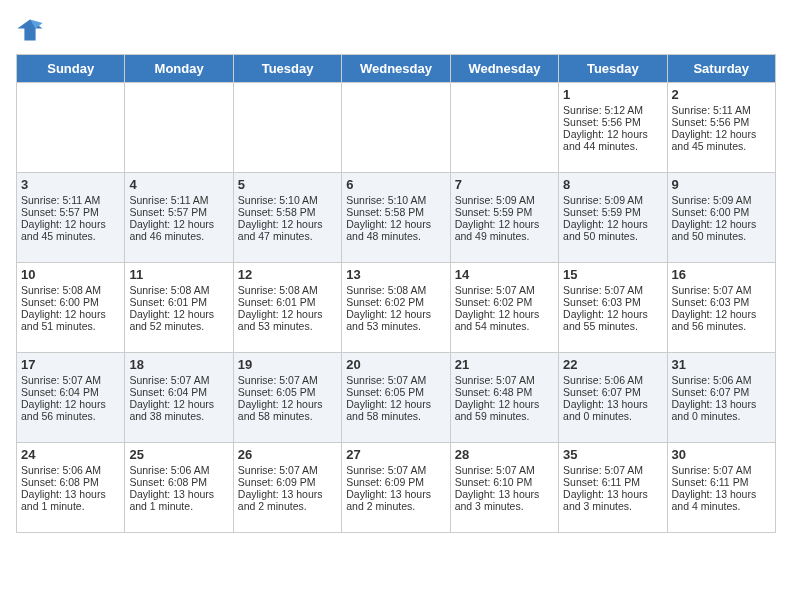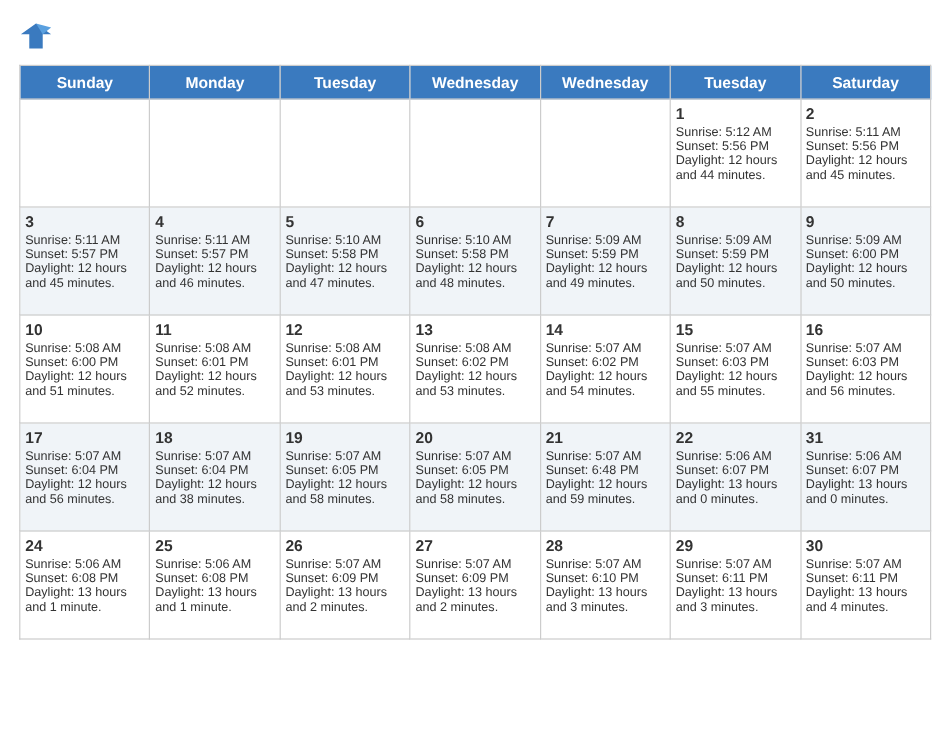--- a/index.html
+++ b/index.html
@@ -321,21 +321,21 @@
           <div>and 2 minutes.</div>
         </td>
         <td>
           <span class="day-num">28</span>
           <div>Sunrise: 5:07 AM</div>
           <div>Sunset: 6:10 PM</div>
           <div>Daylight: 13 hours</div>
           <div>and 3 minutes.</div>
         </td>
         <td>
-          <span class="day-num">29</span>
+          <span class="day-num">35</span>
           <div>Sunrise: 5:07 AM</div>
           <div>Sunset: 6:11 PM</div>
           <div>Daylight: 13 hours</div>
           <div>and 3 minutes.</div>
         </td>
         <td>
           <span class="day-num">30</span>
           <div>Sunrise: 5:07 AM</div>
           <div>Sunset: 6:11 PM</div>
           <div>Daylight: 13 hours</div>

